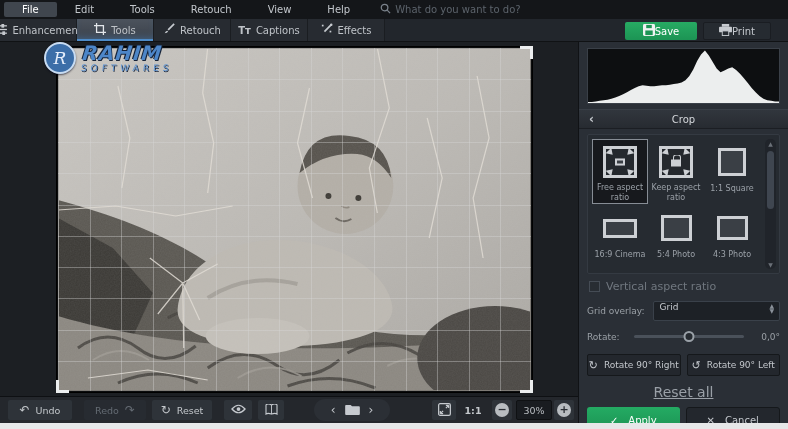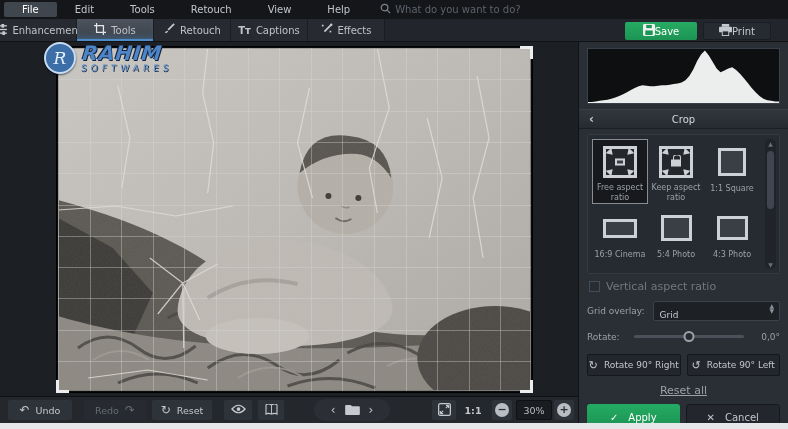--- a/index.html
+++ b/index.html
@@ -103,42 +103,42 @@
   .sb-thumb { position:absolute; left:2px; top:12px; width:7px; height:58px;
               background:#3f4650; border-radius:4px; }
 
   .chk-row { display:flex; align-items:center; gap:6px; height:13px; margin:2px 0 8px 2px; }
   .chk { width:11px; height:11px; background:#282d33; border:1px solid #454c55; }
   .chk-label { color:#70777f; font-size:11px;text-align:center; }
 
   .grid-row { display:flex; align-items:center; height:20px; margin-bottom:9px; }
   .field-label { color:#9aa0a6; font-size:9px; }
   .select { flex:1; margin-left:8px; height:20px; background:#1d2126; border:1px solid #3a414a;
-            border-radius:2px; display:flex; align-items:flex-end; padding:0 6px; position:relative; }
+            border-radius:2px; display:flex; align-items:flex-start; padding:0 6px; position:relative; }
   .select .sel-val { color:#c6cacf; font-size:9px; }
   .spin { position:absolute; right:5px; top:1px; display:flex; flex-direction:column;
           line-height:0.85; font-size:6px; color:#8b929a; }
 
   .rotate-row { display:flex; align-items:center; height:13px; margin-bottom:11px; }
   .slider { flex:1; margin:0 10px 0 14px; position:relative; height:11px; }
   .slider .track { position:absolute; left:0; right:0; top:4px; height:3px; background:#4a515a;
                    border-radius:2px; }
   .slider .thumb { position:absolute; left:50%; top:0; transform:translateX(-50%);
                    width:11px; height:11px; border-radius:50%; background:#262b31;
                    border:2px solid #9aa1a8; }
   .rotate-val { color:#9aa0a6; font-size:9px; width:26px; text-align:right; }
 
   .rot-btns { display:flex; gap:6px; margin-bottom:8px; }
   .rot-btn { flex:1; height:22px; background:#23272d; border:1px solid #15181b; border-radius:2px;
              display:flex; align-items:center; justify-content:center; gap:6px;
              color:#c3c7cc; font-size:9px; }
   .rot-glyph { font-size:11px; }
 
   .reset-all { text-align:center; margin-bottom:7px; }
-  .reset-all span { color:#9aa0a7; font-size:11px; text-decoration:underline;text-align:right; }
+  .reset-all span { color:#9aa0a7; font-size:14px; text-decoration:underline;text-align:right; }
 
   .panel-actions { display:flex; gap:6px; }
   .btn-apply { flex:1; height:26px; background:linear-gradient(#24ab63,#1b9152); border-radius:3px;
                display:flex; align-items:center; justify-content:center; gap:10px; color:#fff; font-size:10px; }
   .btn-cancel { flex:1; height:26px; background:#23272d; border:1px solid #15181b; border-radius:3px;
                 display:flex; align-items:center; justify-content:center; gap:10px; color:#c3c7cc; font-size:10px; }
 
   
   .bottombar { position:absolute; left:0; top:396px; width:578px; height:27px;
                background:#24272c; border-top:1px solid #0e1013; }

